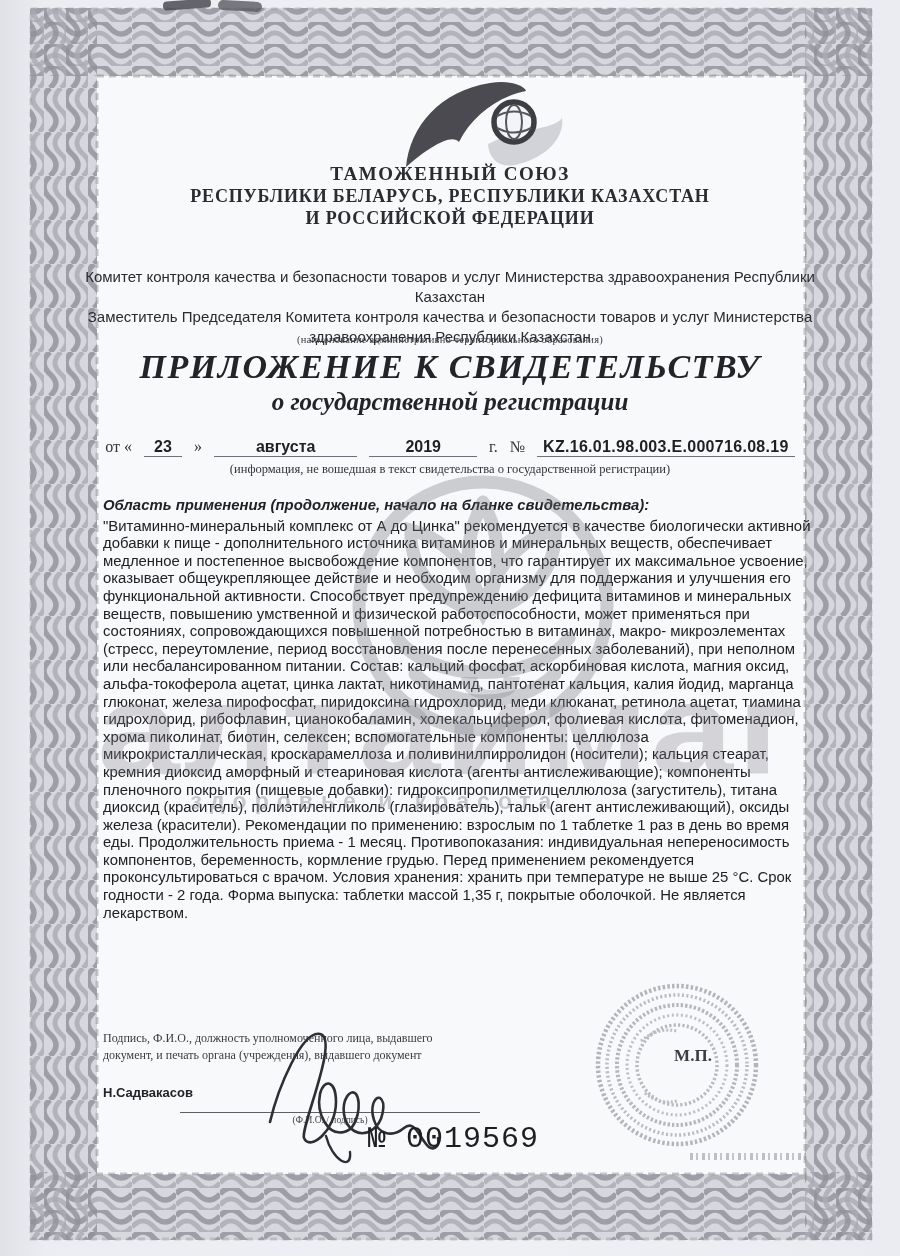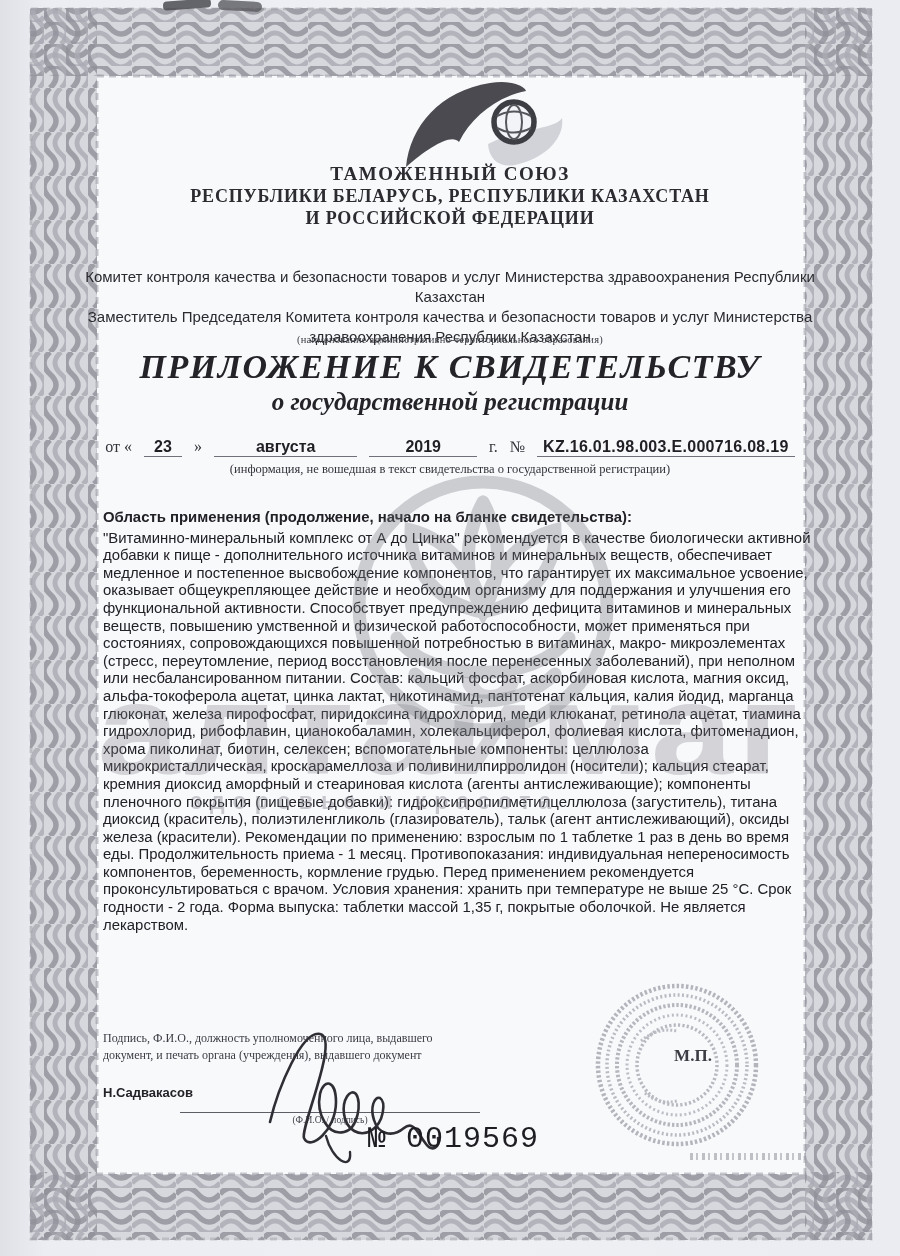--- a/index.html
+++ b/index.html
@@ -24,21 +24,21 @@
   .daterow{left:90px;top:424px;width:720px;display:flex;justify-content:center;align-items:flex-end;gap:12px;font-size:16px;margin-top:14px;}
   .dlabel{font-family:"Liberation Serif",serif;color:#33333a;padding-bottom:1px;}
   .dval{font-weight:bold;border-bottom:1.5px solid #70707a;color:#1f1f24;}
   .dval.day{padding:0 10px;}
   .dval.month{padding:0 42px;}
   .dval.year{padding:0 36px;}
   .dval.cert{padding:0 6px;letter-spacing:.3px;}
   .footnote-info{left:0;top:462px;width:900px;font-size:12.5px;color:#33333a;}
   
   .bodyblock{left:103px;top:497px;width:712px;font-size:14.9px;line-height:17.6px;color:#212126;}
-  .bodyblock .bh{font-weight:bold;margin:12px 0 3px 0;}
+  .bodyblock .bh{font-weight:bold;margin:0 0 3px 0;font-style:italic;}
   .bodyblock .bt{margin:0;}
   
   .signote{left:103px;top:1030px;width:350px;font-family:"Liberation Serif",serif;font-size:12px;line-height:17px;color:#3a3a41;}
   .signame{left:103px;top:1085px;font-size:13px;font-weight:bold;color:#222227;}
   .sigline{left:180px;top:1112px;width:300px;border-top:1.2px solid #5d5d66;}
   .sigcaption{left:180px;top:1115px;width:300px;text-align:center;font-family:"Liberation Serif",serif;font-size:9.5px;color:#45454d;}
   .serial{left:368px;top:1122px;font-family:"Liberation Mono",monospace;font-size:30px;color:#1d1d22;letter-spacing:1px;}
   
   .wm-brand{left:0;top:664px;width:900px;text-align:center;font-size:148px;font-weight:bold;letter-spacing:4px;line-height:1;color:#7f7f89;opacity:.30;transform:scaleY(.88);transform-origin:top;pointer-events:none;}
   .wm-tagline{left:0;top:788px;width:750px;text-align:center;font-size:23px;font-weight:bold;letter-spacing:8px;color:#84848e;opacity:.42;pointer-events:none;}

